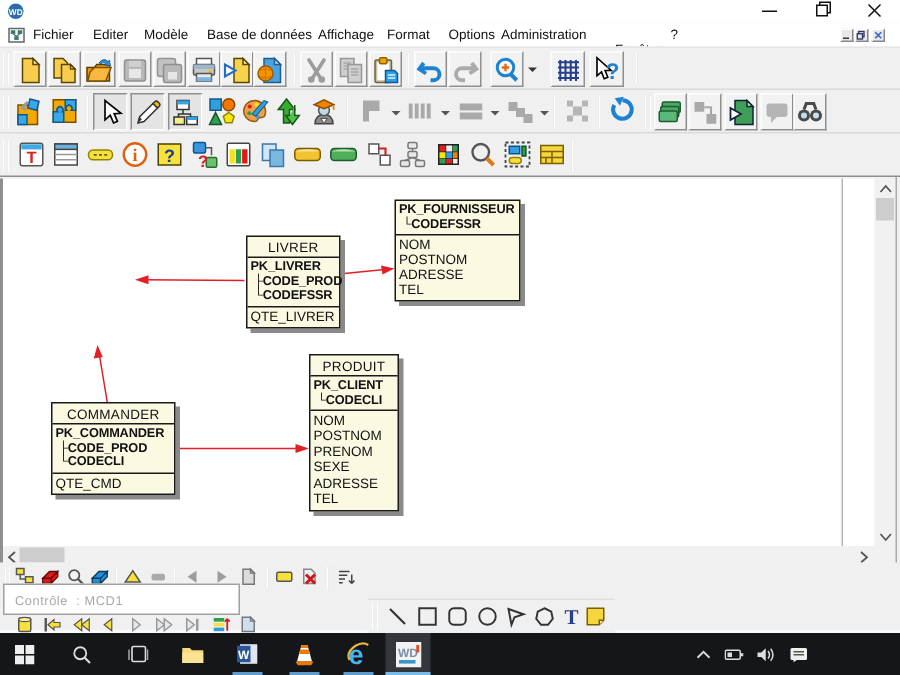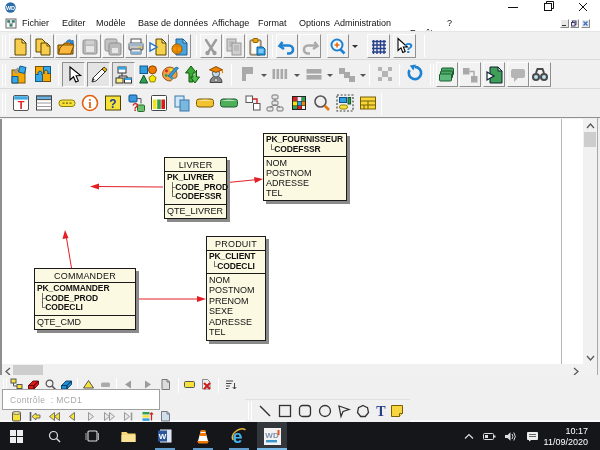--- a/index.html
+++ b/index.html
@@ -398,21 +398,21 @@
 </svg>
 <div class="tbl" style="left:164px;top:39px;width:63px">
 <div class="hd">LIVRER</div>
 <div class="pk">PK_LIVRER<br>&nbsp;├CODE_PROD<br>&nbsp;└CODEFSSR</div>
 <div class="at">QTE_LIVRER</div>
 </div>
 <div class="tbl" style="left:263px;top:15px;width:84px">
 <div class="pk">PK_FOURNISSEUR<br>&nbsp;└CODEFSSR</div>
 <div class="at">NOM<br>POSTNOM<br>ADRESSE<br>TEL</div>
 </div>
-<div class="tbl" style="left:34px;top:150px;width:102px">
+<div class="tbl" style="left:34px;top:150px;width:83px">
 <div class="hd">COMMANDER</div>
 <div class="pk">PK_COMMANDER<br>&nbsp;├CODE_PROD<br>&nbsp;└CODECLI</div>
 <div class="at">QTE_CMD</div>
 </div>
 <div class="tbl" style="left:206px;top:118px;width:60px">
 <div class="hd">PRODUIT</div>
 <div class="pk">PK_CLIENT<br>&nbsp;└CODECLI</div>
 <div class="at" style="line-height:10.4px;padding-bottom:3px">NOM<br>POSTNOM<br>PRENOM<br>SEXE<br>ADRESSE<br>TEL</div>
 </div>
 </div>
@@ -585,17 +585,16 @@
     </svg>
 <svg class="abs" style="left:504px;top:9px" width="12" height="11" viewBox="0 0 12 11">
       <path d="M1 4 h2.5 l3-2.8 v8.6 l-3-2.8 h-2.5 z" fill="#ddd"></path>
       <path d="M8 3 q2 2.5 0 5 M9.8 1.5 q3 4 0 8" stroke="#ddd" fill="none" stroke-width="1"></path>
     </svg>
 <svg class="abs" style="left:526px;top:9px" width="13" height="11" viewBox="0 0 13 11">
       <rect x="1" y="1" width="11" height="8" rx="1" fill="#eee"></rect>
       <path d="M3 10.5 l0-2 l3 0 z" fill="#eee"></path>
       <path d="M3 3.5 h7 M3 5.5 h7" stroke="#555" stroke-width="0.9"></path>
     </svg>
-<div class="abs" style="left:530px;top:4px;width:58px;height:22px;color:#fff;font-size:9px;text-align:right;line-height:11px">10:17<br>11/09/2020</div>
 <div class="abs" style="left:155px;top:26px;width:20px;height:2px;background:#5f9ccc"></div>
 <div class="abs" style="left:193px;top:26px;width:20px;height:2px;background:#5f9ccc"></div>
 <div class="abs" style="left:229px;top:26px;width:20px;height:2px;background:#5f9ccc"></div>
 <div class="abs" style="left:257px;top:26px;width:30px;height:2px;background:#79bbe8"></div>
 </div>
 </body></html>

